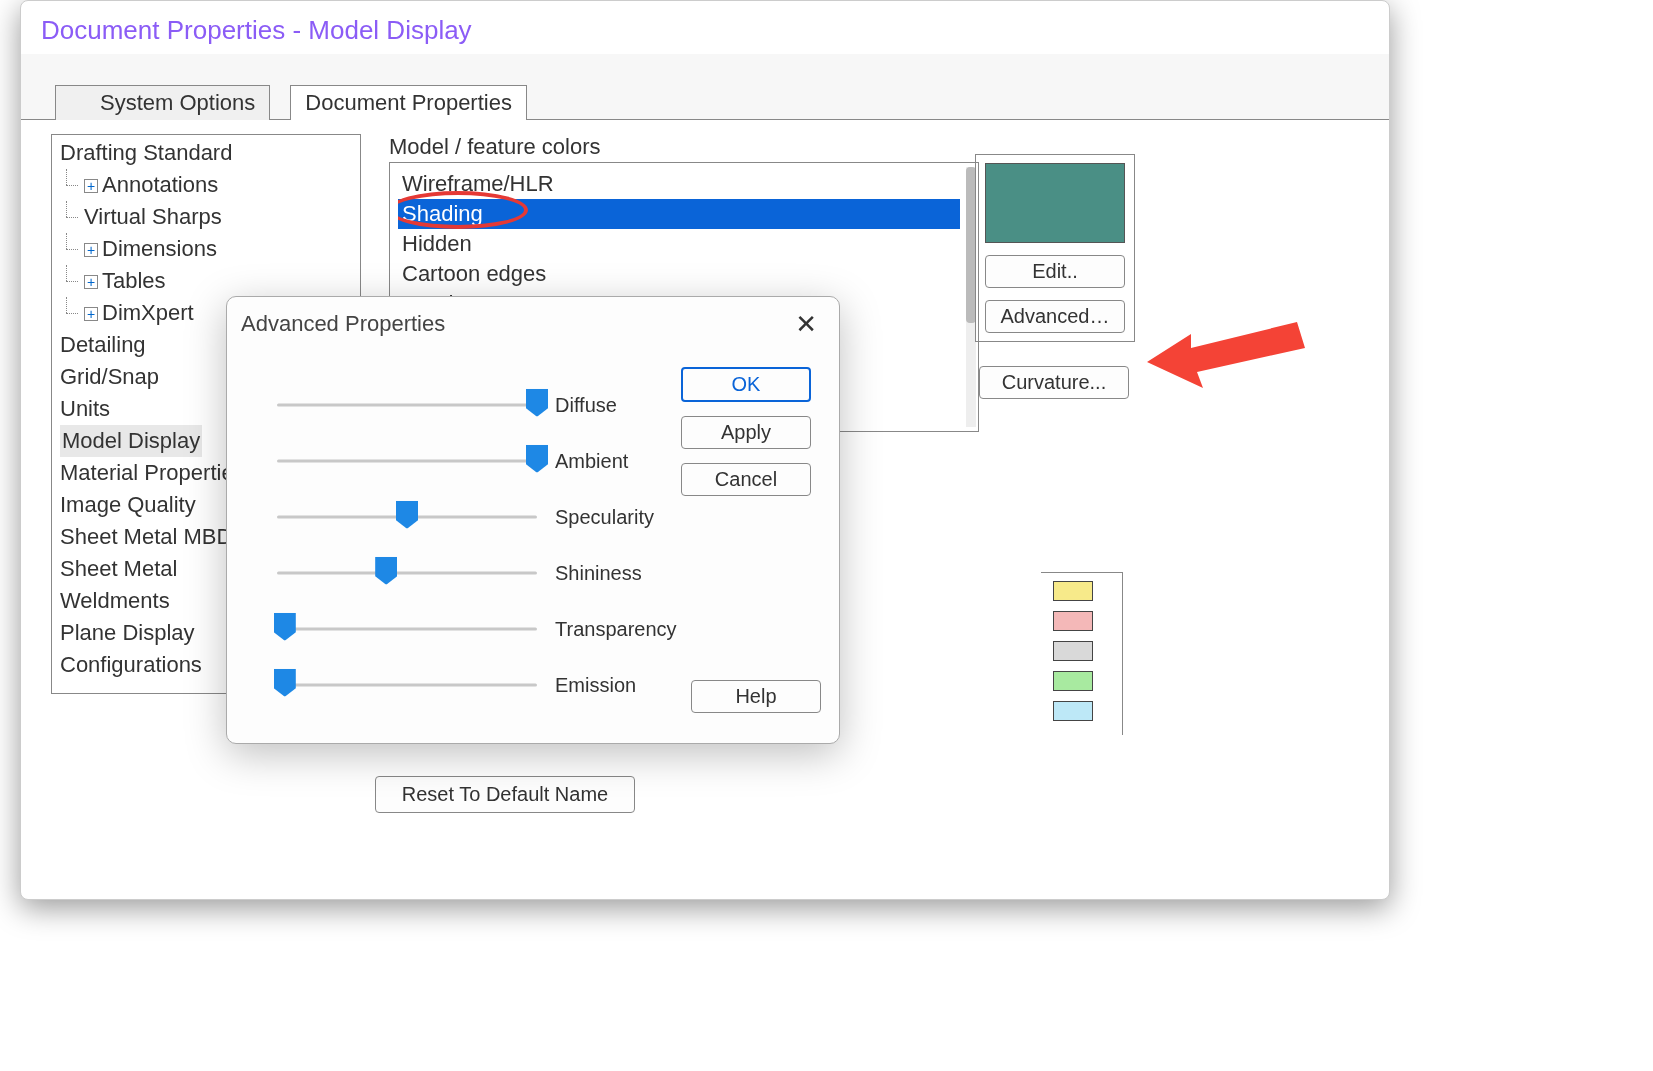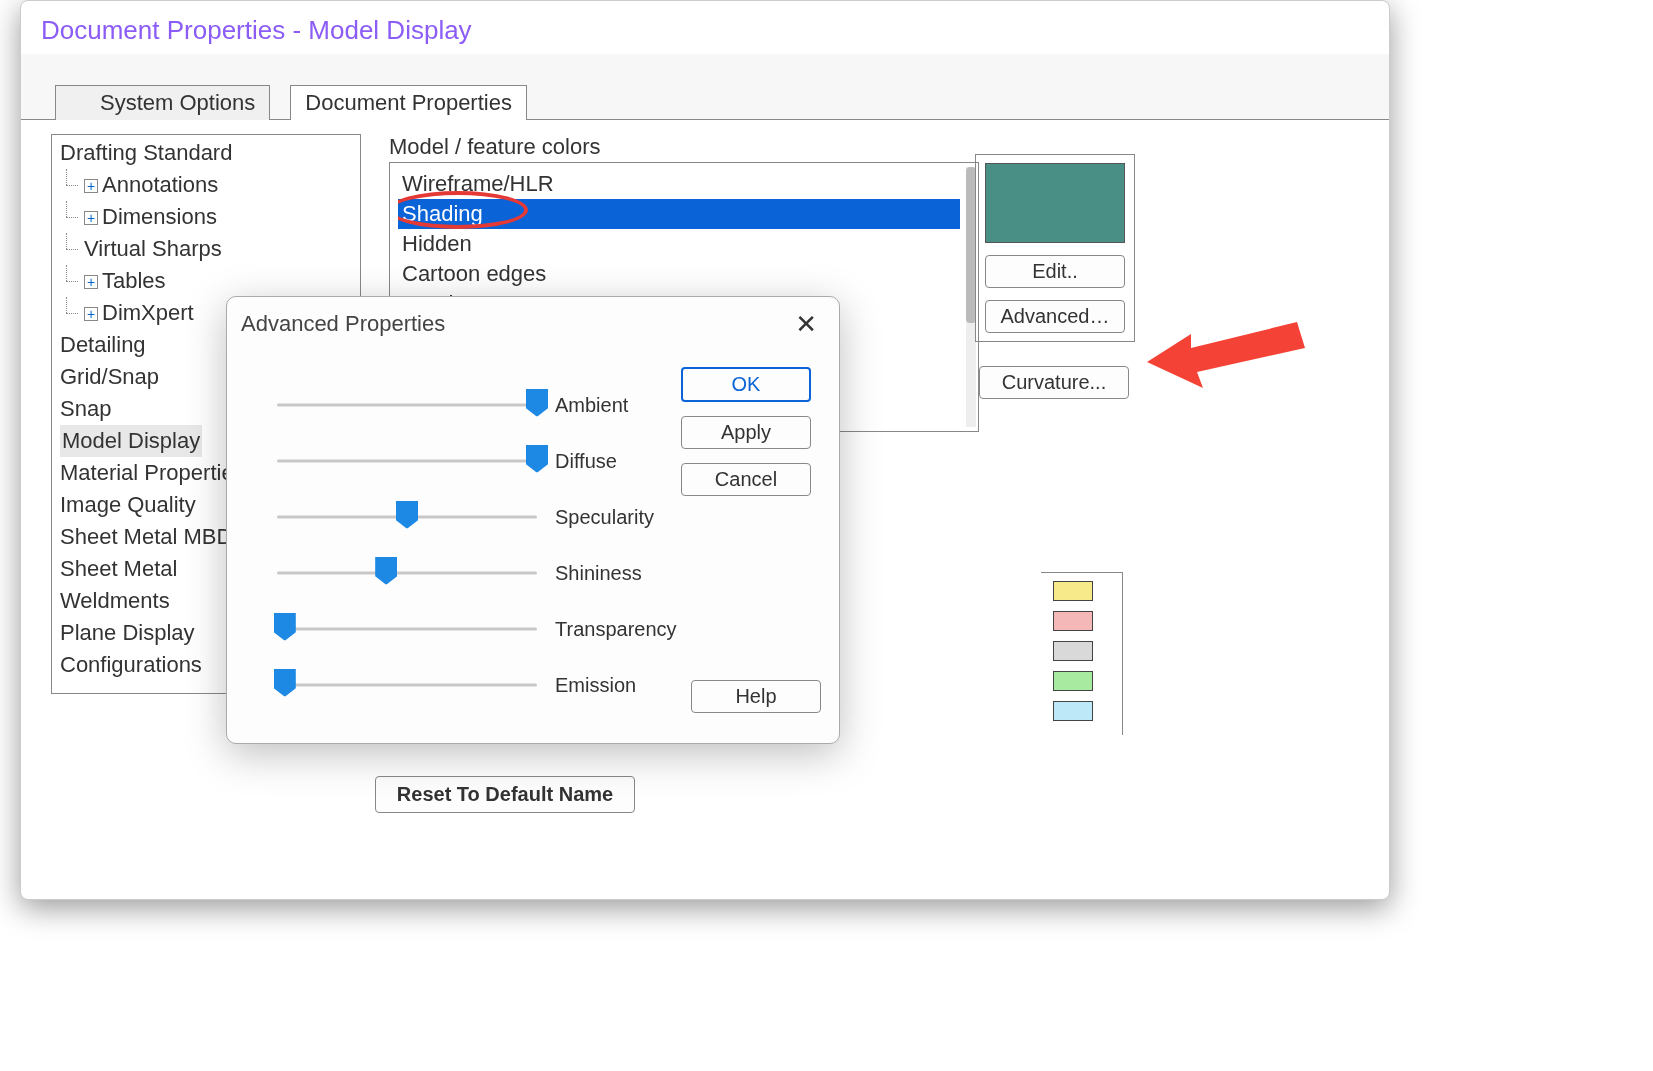--- a/index.html
+++ b/index.html
@@ -196,21 +196,20 @@
     left: 14px;
     top: 642px;
     width: 260px;
     padding: 6px 0;
     font-size: 20px;
     text-align: center;
     background: #fdfdfd;
     border: 1px solid #888;
     border-radius: 4px;
     cursor: pointer;
-    font-weight: bold;
   }
 
   
   .modal {
     position: absolute;
     left: 226px;
     top: 296px;
     width: 614px;
     height: 448px;
     background: #fdfdfd;
@@ -287,27 +286,27 @@
   <div class="tabstrip">
     <div class="tab inactive">System Options</div>
     <div class="tab active">Document Properties</div>
   </div>
 
   <div class="content">
 
     <div class="tree">
       <div class="tree-item root">Drafting Standard</div>
       <div class="tree-child"><span class="expander">+</span><span>Annotations</span></div>
+      <div class="tree-child"><span>Virtual Sharps</span></div>
       <div class="tree-child"><span class="expander">+</span><span>Dimensions</span></div>
-      <div class="tree-child"><span>Virtual Sharps</span></div>
       <div class="tree-child"><span class="expander">+</span><span>Tables</span></div>
       <div class="tree-child"><span class="expander">+</span><span>DimXpert</span></div>
       <div class="tree-item">Detailing</div>
       <div class="tree-item">Grid/Snap</div>
-      <div class="tree-item">Snap</div>
+      <div class="tree-item">Units</div>
       <div class="tree-item selected">Model Display</div>
       <div class="tree-item">Material Properties</div>
       <div class="tree-item">Image Quality</div>
       <div class="tree-item">Sheet Metal MBD</div>
       <div class="tree-item">Sheet Metal</div>
       <div class="tree-item">Weldments</div>
       <div class="tree-item">Plane Display</div>
       <div class="tree-item">Configurations</div>
     </div>
 
@@ -358,28 +357,28 @@
   <div class="modal-title">Advanced Properties</div>
   <div class="modal-close">✕</div>
 
   <div class="sliders">
 
   <div class="slider-row">
         <div class="slider-track">
           <div class="rail"></div>
           <div class="slider-thumb" style="left: 100%;"></div>
         </div>
+        <div class="slider-label">Diffuse</div>
+      </div>
+      <div class="slider-row">
+        <div class="slider-track">
+          <div class="rail"></div>
+          <div class="slider-thumb" style="left: 100%;"></div>
+        </div>
         <div class="slider-label">Ambient</div>
-      </div>
-      <div class="slider-row">
-        <div class="slider-track">
-          <div class="rail"></div>
-          <div class="slider-thumb" style="left: 100%;"></div>
-        </div>
-        <div class="slider-label">Diffuse</div>
       </div>
       <div class="slider-row">
         <div class="slider-track">
           <div class="rail"></div>
           <div class="slider-thumb" style="left: 50%;"></div>
         </div>
         <div class="slider-label">Specularity</div>
       </div>
       <div class="slider-row">
         <div class="slider-track">

